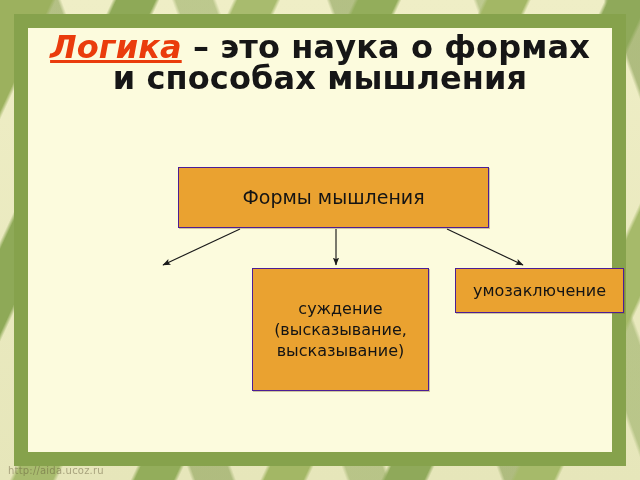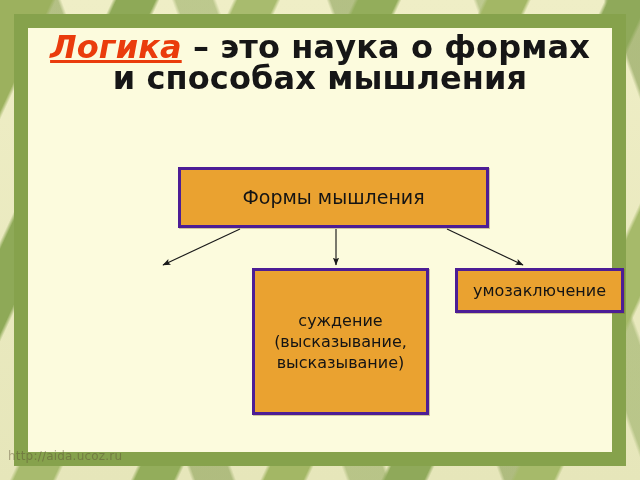--- a/index.html
+++ b/index.html
@@ -96,47 +96,47 @@
     left: 0;
     top: 0;
     width: 640px;
     height: 480px;
   }
 
   .node {
     position: absolute;
     box-sizing: border-box;
     background: #eaa230;
-    border: 3px solid #4c1d95;
+    border: 1px solid #4c1d95;
     color: #141414;
     font-family: "DejaVu Sans", sans-serif;
     font-size: 16px;
     line-height: 21px;
     text-align: center;
     display: flex;
     align-items: center;
     justify-content: center;
     padding: 2px 4px;
     box-shadow: 1px 1px 0 rgba(120,96,40,.35);
   }
 
   .node-root   { left: 178px; top: 167px; width: 311px; height: 61px; font-size: 19px; }
   .node-a      { left: 64px;  top: 268px; width: 180px; height: 45px; }
-  .node-b      { left: 252px; top: 268px; width: 177px; height: 147px; }
+  .node-b      { left: 252px; top: 268px; width: 177px; height: 123px; }
   .node-c      { left: 439px; top: 268px; width: 169px; height: 45px; margin-left: 16px; }
 
   .arrows { position: absolute; left: 0; top: 0; }
 
   
   .watermark {
     position: absolute;
     left: 8px;
-    bottom: 17px;
+    bottom: 4px;
     font-family: "DejaVu Sans", sans-serif;
-    font-size: 12px;
+    font-size: 10px;
     color: rgba(90,80,50,.45);
     letter-spacing: .2px;
     white-space: nowrap;
   }
 </style>
 </head>
 <body>
 
 <div class="slide">
 

